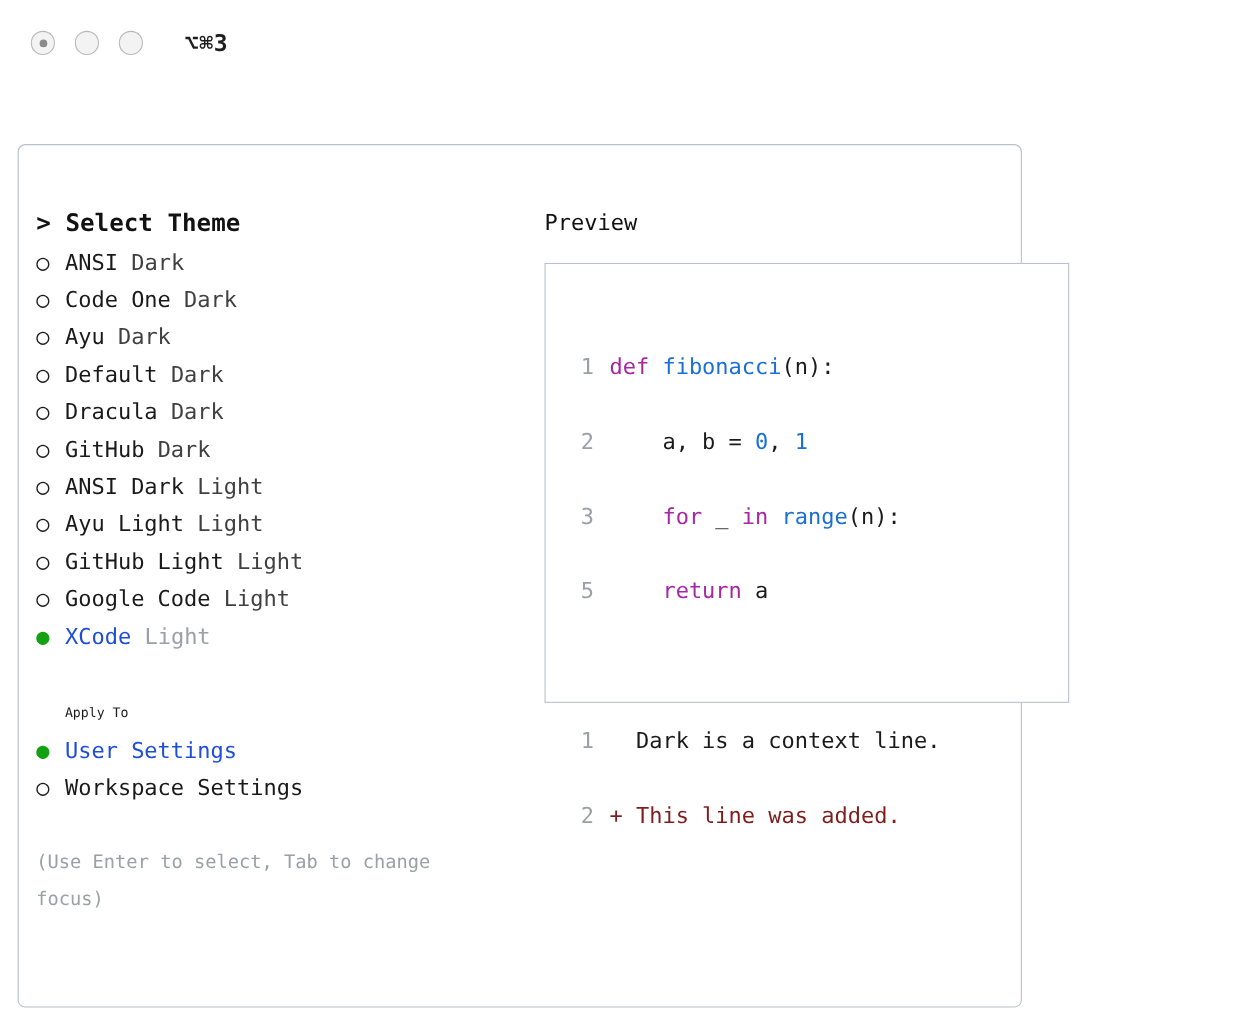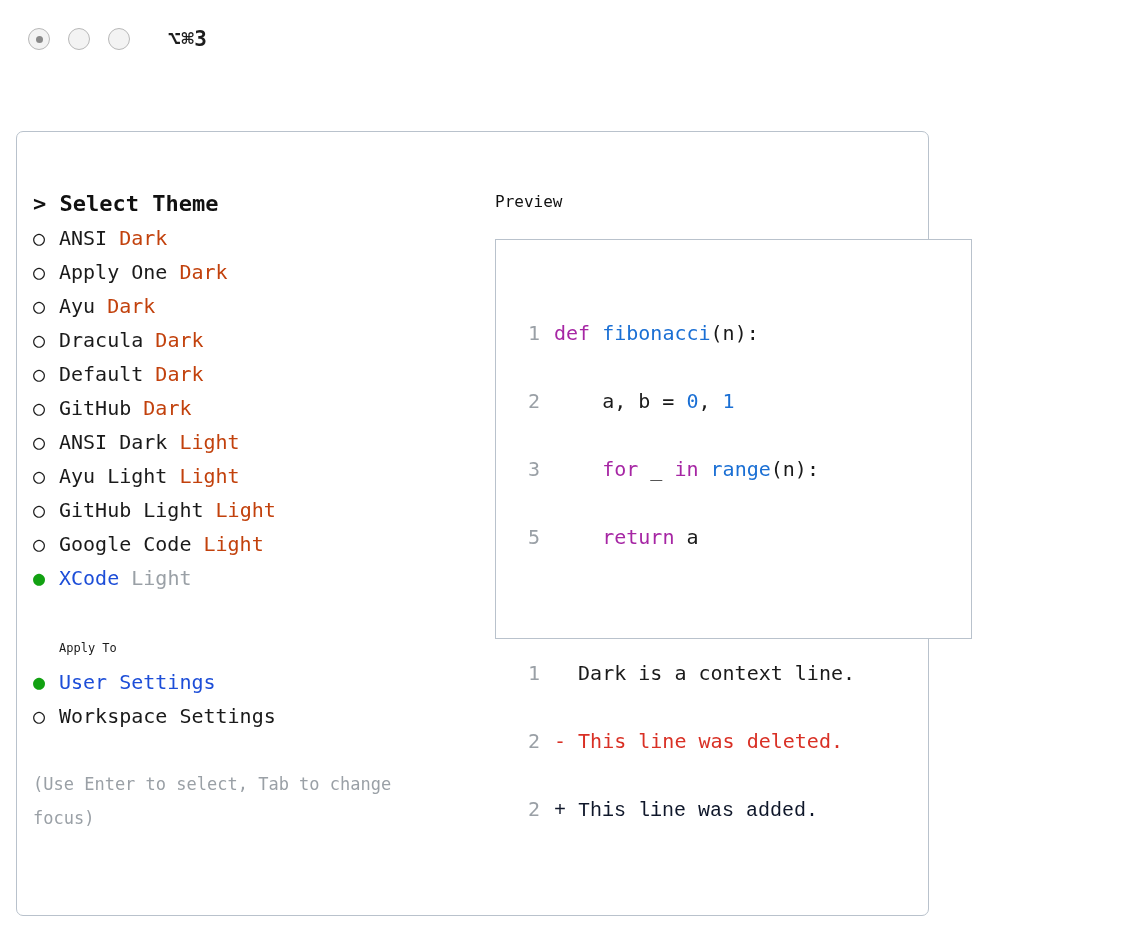--- a/index.html
+++ b/index.html
@@ -102,21 +102,21 @@
     width: 26px;
     color: #1a1a1a;
   }
   .opt.selected .marker {
     color: #12a112;
   }
   .opt.selected .label {
     color: #1d4ed8;
   }
   .opt .variant {
-    color: #c2410c;
+    color: #404040;
   }
   .opt.selected .variant {
     color: #9aa0a6;
   }
   .spacer-lg { height: 36px; }
   .group-title {
     font-size: 12px;
     line-height: 34px;
     color: #1a1a1a;
     white-space: pre;
@@ -124,21 +124,21 @@
   }
   .hint {
     margin-top: 34px;
     font-size: 17px;
     line-height: 34px;
     color: #9aa0a6;
     width: 420px;
     white-space: pre-wrap;
   }
   .preview-title {
-    font-size: 16px;
+    font-size: 20px;
     color: #111111;
     line-height: 30px;
     white-space: pre;
   }
   .preview-box {
     margin-top: 22px;
     width: 477px;
     height: 400px;
     border: 1.4px solid #b9c2cc;
     box-sizing: border-box;
@@ -159,21 +159,21 @@
     text-align: right;
     color: #9aa0a6;
     margin-right: 14px;
   }
   .kw { color: #a626a4; }
   .fn { color: #1a6fd4; }
   .num { color: #1a6fd4; }
   .plain { color: #1a1a1a; }
   .diff-ctx { color: #1a1a1a; }
   .diff-del { color: #d93025; }
-  .diff-add { color: #0f172a; font-family: Liberation Mono, monospace; }
+  .diff-add { color: #7f1d1d; }
   .blank-line { height: 34px; }
 </style>
 </head>
 <body>
 
 <div class="window">
 
   <div class="titlebar">
     <div class="dot">
         <span class="inner"></span>
@@ -184,24 +184,24 @@
   </div>
 
   <div class="panel">
     <div class="panel-inner">
 
       <div class="col-left">
         <div class="heading">&gt; Select Theme</div>
 
         <div>
           <div class="opt"><span class="marker">○</span><span class="label">ANSI</span> <span class="variant">Dark</span></div>
-          <div class="opt"><span class="marker">○</span><span class="label">Apply One</span> <span class="variant">Dark</span></div>
+          <div class="opt"><span class="marker">○</span><span class="label">Code One</span> <span class="variant">Dark</span></div>
           <div class="opt"><span class="marker">○</span><span class="label">Ayu</span> <span class="variant">Dark</span></div>
+          <div class="opt"><span class="marker">○</span><span class="label">Default</span> <span class="variant">Dark</span></div>
           <div class="opt"><span class="marker">○</span><span class="label">Dracula</span> <span class="variant">Dark</span></div>
-          <div class="opt"><span class="marker">○</span><span class="label">Default</span> <span class="variant">Dark</span></div>
           <div class="opt"><span class="marker">○</span><span class="label">GitHub</span> <span class="variant">Dark</span></div>
           <div class="opt"><span class="marker">○</span><span class="label">ANSI Dark</span> <span class="variant">Light</span></div>
           <div class="opt"><span class="marker">○</span><span class="label">Ayu Light</span> <span class="variant">Light</span></div>
           <div class="opt"><span class="marker">○</span><span class="label">GitHub Light</span> <span class="variant">Light</span></div>
           <div class="opt"><span class="marker">○</span><span class="label">Google Code</span> <span class="variant">Light</span></div>
           <div class="opt selected"><span class="marker">●</span><span class="label">XCode</span> <span class="variant">Light</span></div>
         </div>
 
         <div class="spacer-lg"></div>
 
@@ -215,21 +215,20 @@
       <div class="col-right">
         <div class="preview-title">Preview</div>
         <div class="preview-box">
           <div class="code">
 <div><span class="ln">1</span><span class="kw">def </span><span class="fn">fibonacci</span><span class="plain">(n):</span></div>
 <div><span class="ln">2</span><span class="plain">    a, b = </span><span class="num">0</span><span class="plain">, </span><span class="num">1</span></div>
 <div><span class="ln">3</span><span class="plain">    </span><span class="kw">for</span><span class="plain"> _ </span><span class="kw">in</span><span class="plain"> </span><span class="fn">range</span><span class="plain">(n):</span></div>
 <div><span class="ln">5</span><span class="plain">    </span><span class="kw">return</span><span class="plain"> a</span></div>
 <div class="blank-line"></div>
 <div><span class="ln">1</span><span class="diff-ctx">  Dark is a context line.</span></div>
-<div><span class="ln">2</span><span class="diff-del">- This line was deleted.</span></div>
 <div><span class="ln">2</span><span class="diff-add">+ This line was added.</span></div>
           </div>
         </div>
       </div>
 
     </div>
   </div>
 </div>
 
 </body></html>

